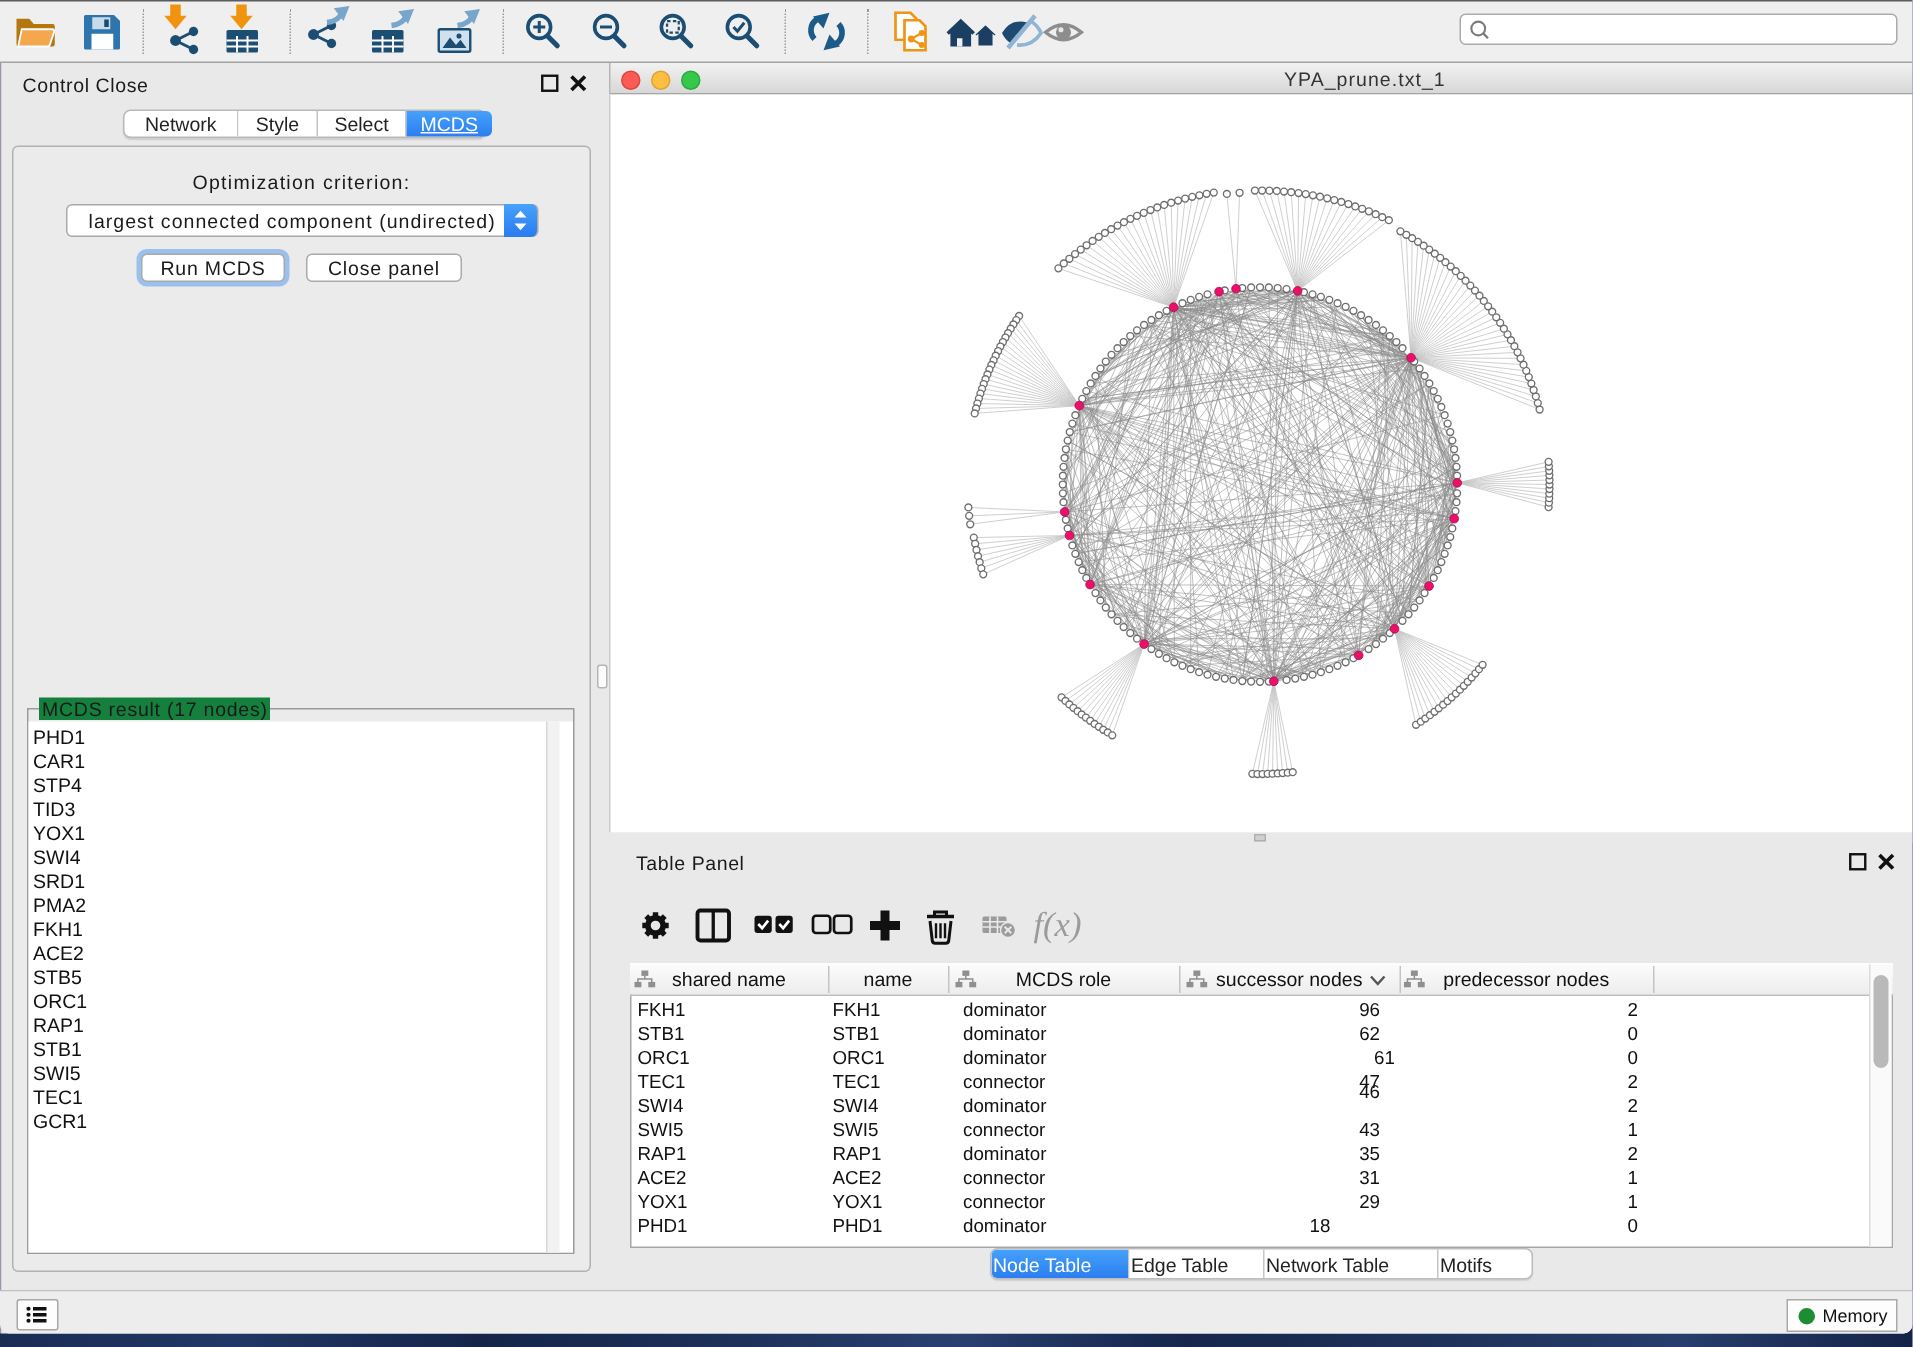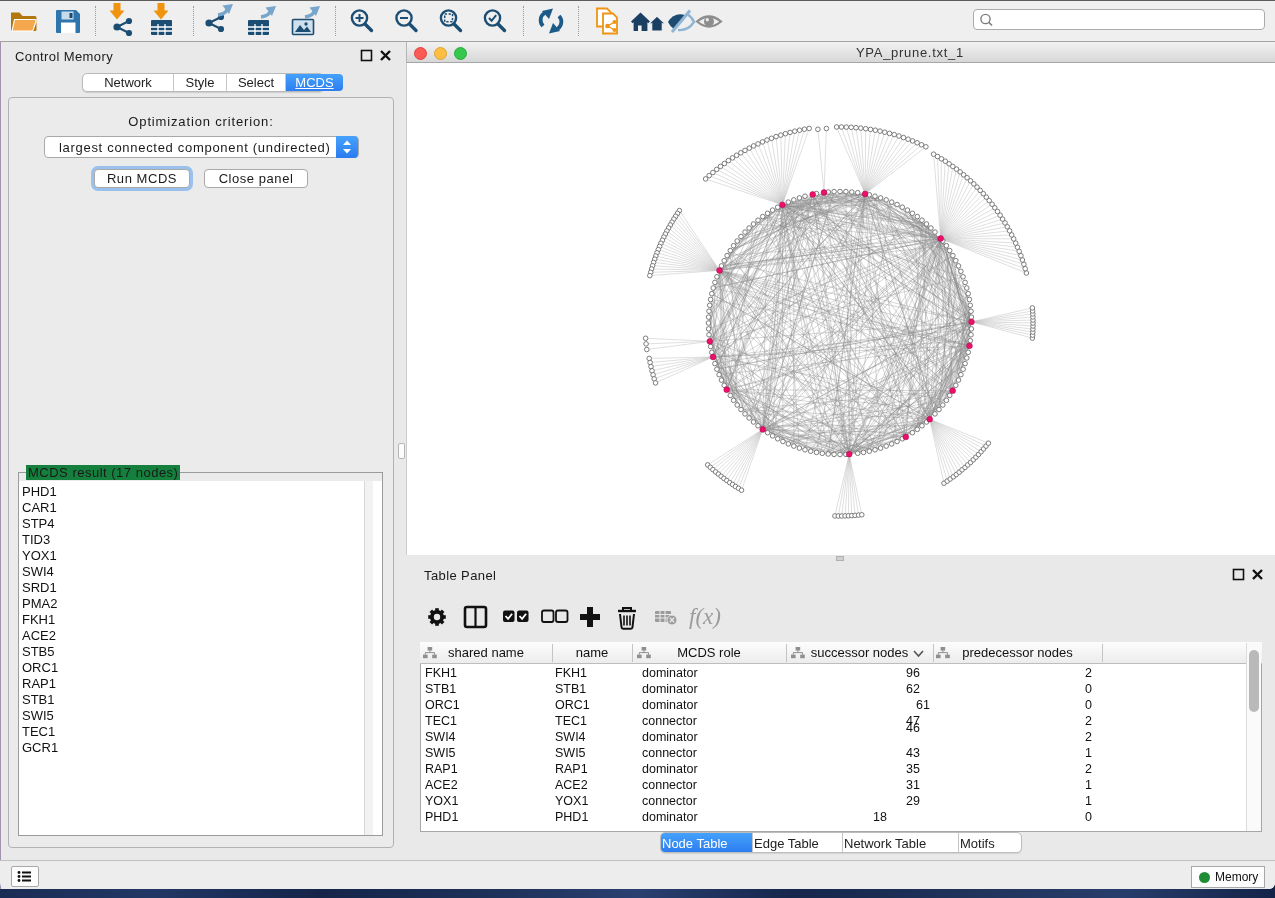--- a/index.html
+++ b/index.html
@@ -172,27 +172,27 @@
 <div class="tsep" style="left:193px"></div>
 <div class="tsep" style="left:335px"></div>
 <div class="tsep" style="left:523px"></div>
 <div class="tsep" style="left:578px"></div>
 <div id="searchbox"></div>
 <svg class="abs" style="left:978px;top:12px" width="18" height="18" viewBox="0 0 18 18">
 <circle cx="7.5" cy="7" r="4.6" stroke="#7b7b7b" stroke-width="1.4" fill="none"></circle>
 <path d="M10.8,10.3 L14,13.5" stroke="#7b7b7b" stroke-width="1.6"></path>
 </svg>
 
-<div id="cp-title">Control Memory</div>
+<div id="cp-title">Control Close</div>
 <svg class="abs" style="left:360px;top:49px" width="32" height="14" viewBox="0 0 32 14">
 <rect x="1.5" y="1.5" width="10" height="10" fill="none" stroke="#111" stroke-width="1.6"></rect>
 <path d="M21,2 L30,11 M30,2 L21,11" stroke="#111" stroke-width="2.4"></path>
 </svg>
 <div id="tabs">
- <div style="width:91px;border-radius:4px 0 0 4px">Network</div>
+ <div style="width:76px;border-radius:4px 0 0 4px">Network</div>
  <div style="width:53px">Style</div>
  <div style="width:59px">Select</div>
  <div class="sel" style="width:57px">MCDS</div>
 </div>
 <div id="tabpanel"></div>
 <div id="optlabel">Optimization criterion:</div>
 <div id="dropdown">
  <div class="txt">largest connected component (undirected)</div>
  <div class="spin">
  <svg width="22" height="22" viewBox="0 0 22 22">

